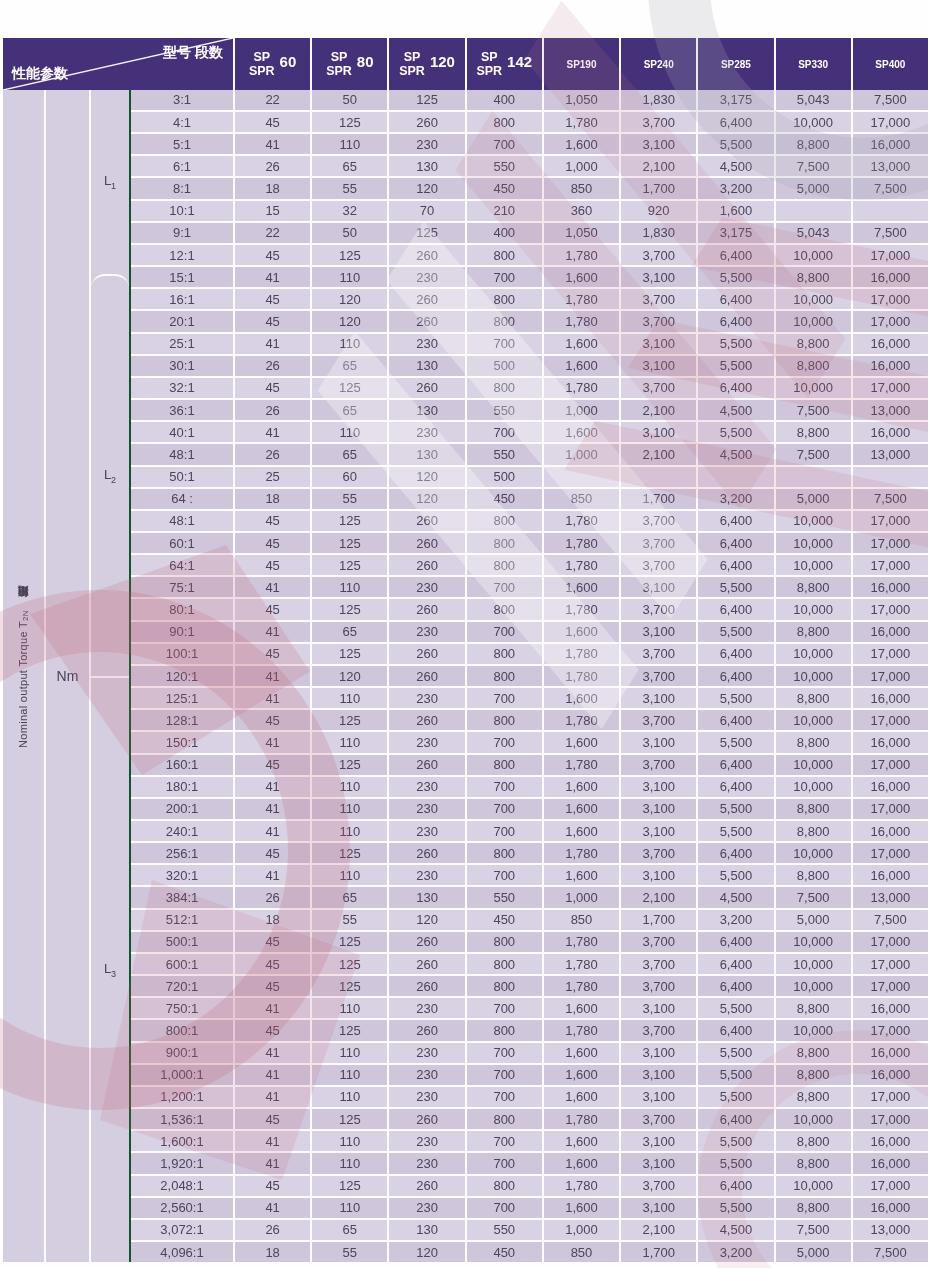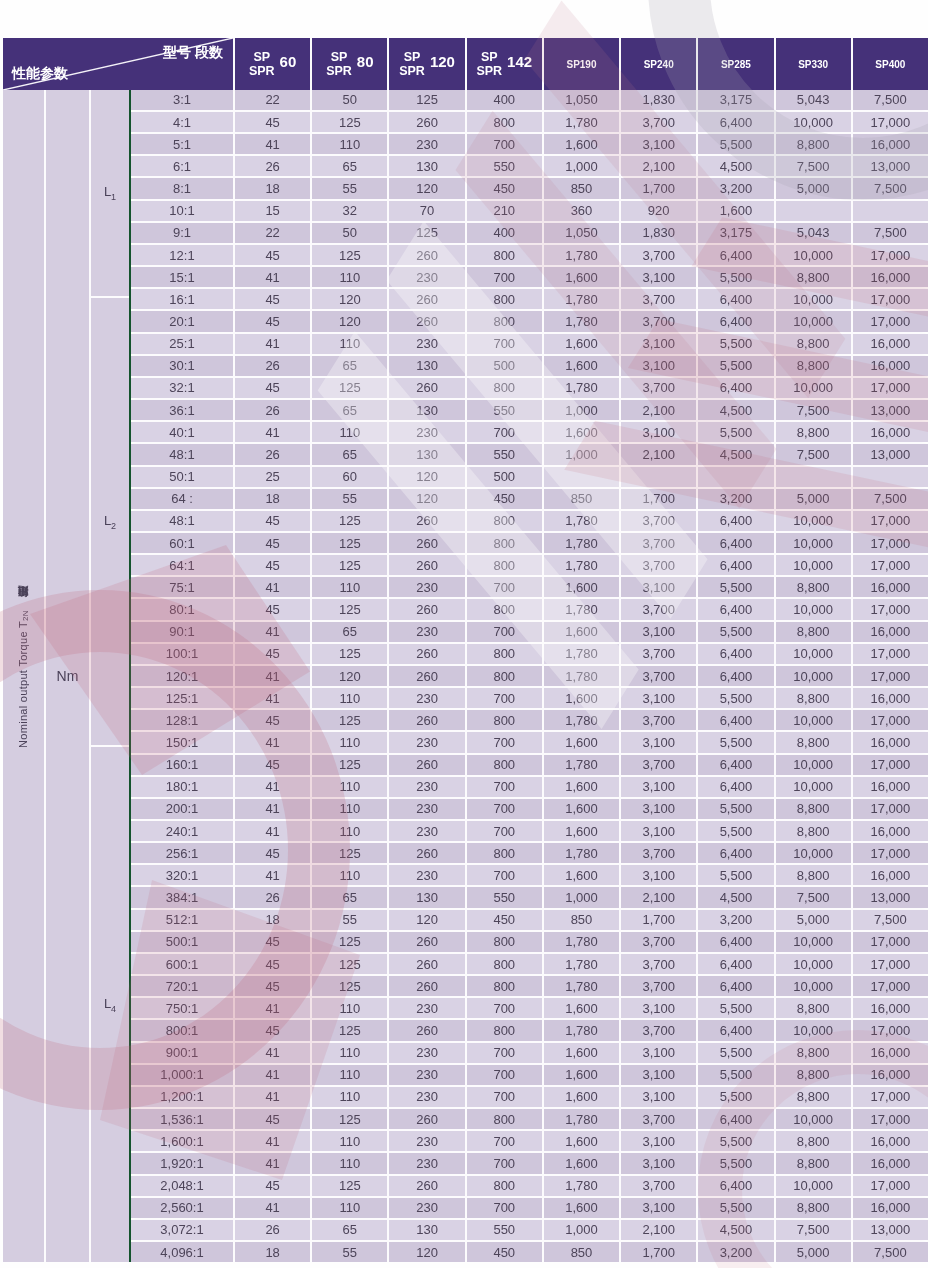--- a/index.html
+++ b/index.html
@@ -192,25 +192,25 @@
       <div class="torque-col">
         <span class="torque-text"><span>Nominal output Torque T</span><sub>2N</sub>&nbsp;<span>额定输出扭矩</span></span>
       </div>
       <div class="unit-col">
         <span>Nm</span>
       </div>
       <div class="stage-col">
           <div class="gblock" style="flex-grow: 6;">
             <span><span>L</span><sub>1</sub></span>
           </div>
-          <div class="gblock" style="flex-grow: 13;">
+          <div class="gblock" style="flex-grow: 13; border-radius: 14px;">
             <span><span>L</span><sub>2</sub></span>
           </div>
-          <div class="gblock" style="flex-grow: 15;">
-            <span><span>L</span><sub>4</sub></span>
+          <div class="gblock" style="flex-grow: 19;">
+            <span><span>L</span><sub>3</sub></span>
           </div>
         </div>
       <div class="rows-area">
           <div class="trow even">
             <div class="rcell">3:1</div>
             <div class="vcell">22</div>
             <div class="vcell">50</div>
             <div class="vcell">125</div>
             <div class="vcell">400</div>
             <div class="vcell">1,050</div>

